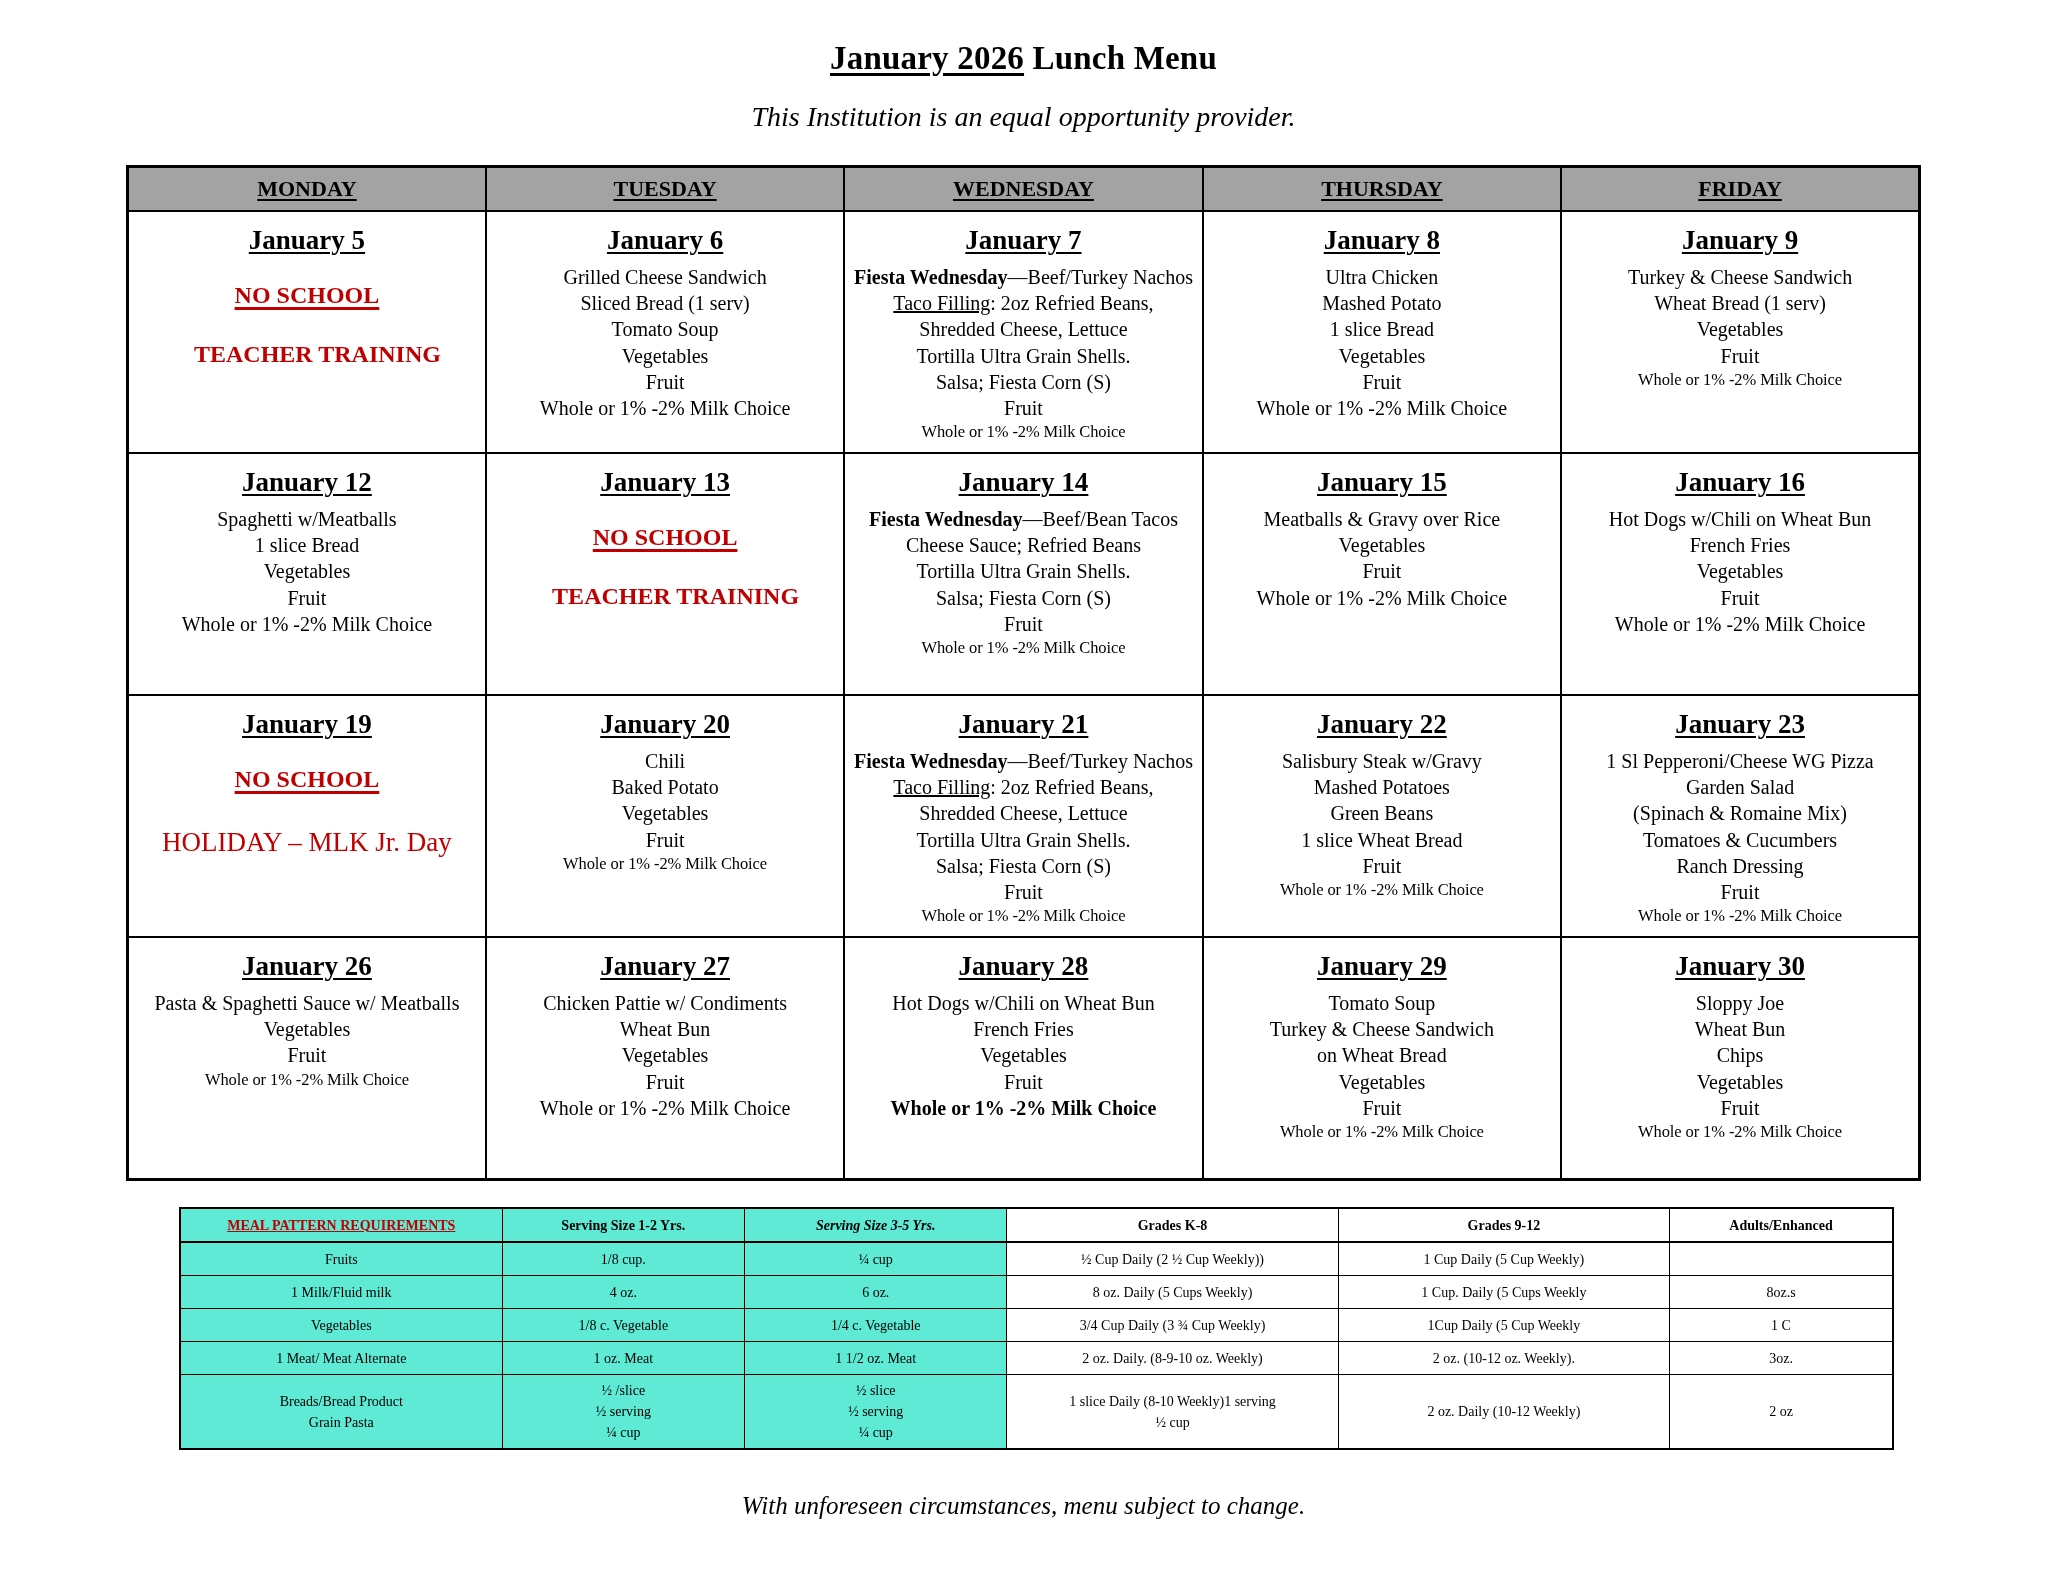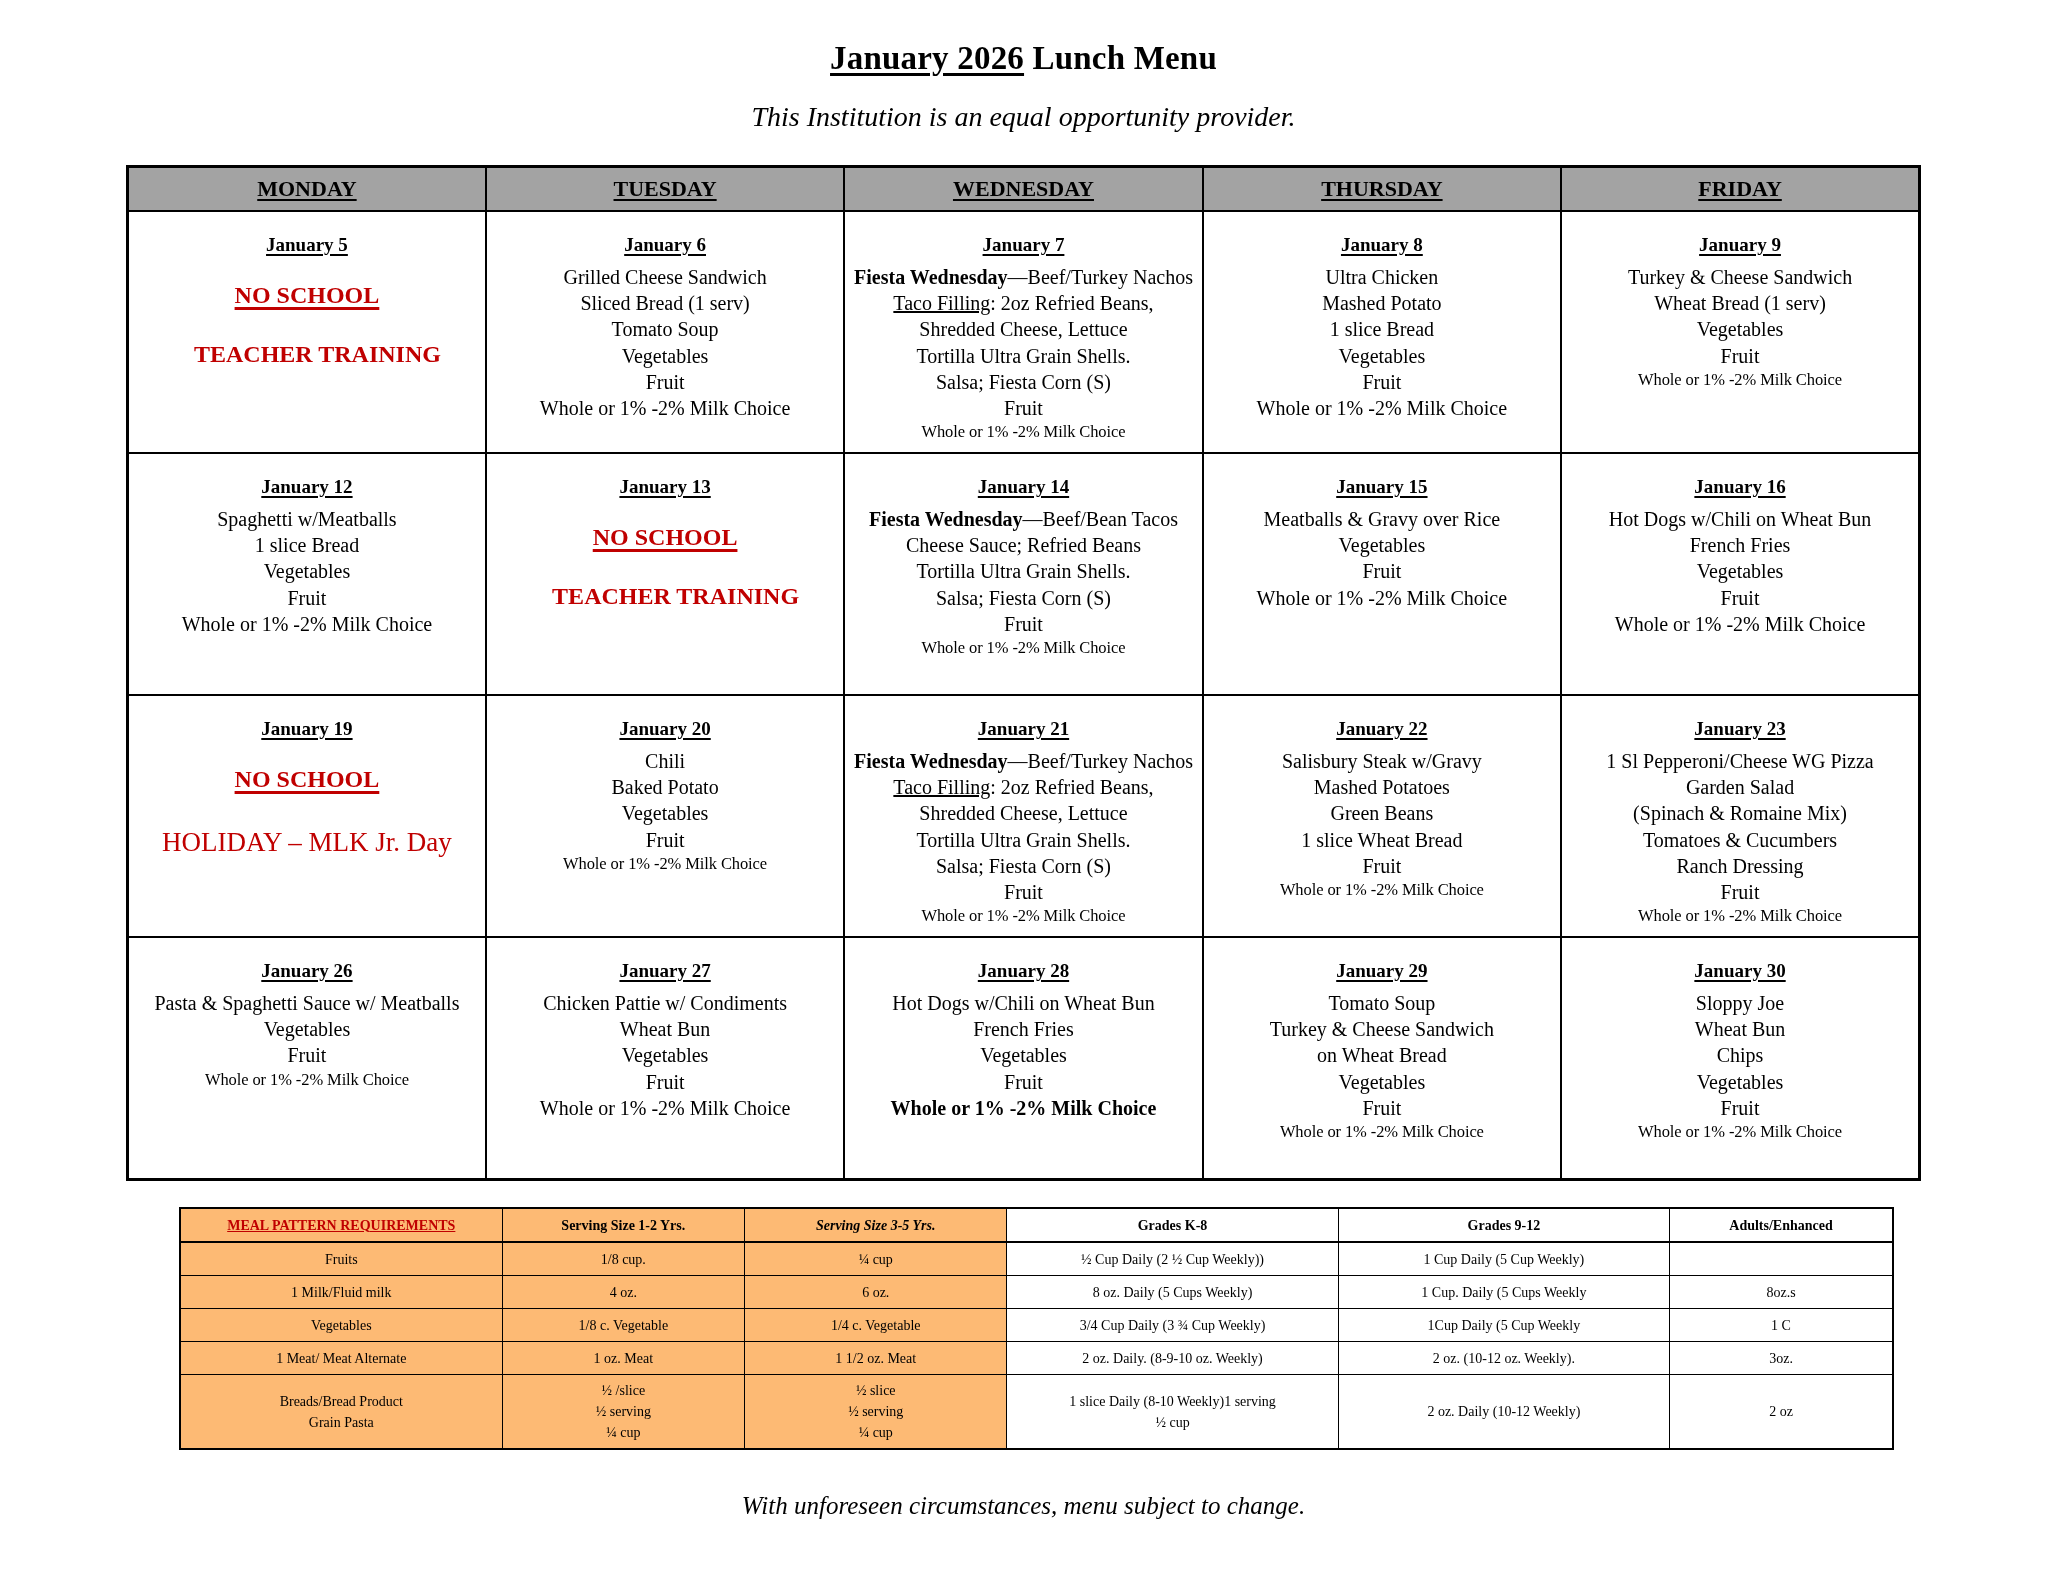--- a/index.html
+++ b/index.html
@@ -48,23 +48,23 @@
     background:#a3a3a3;
     height:42px;
     text-align:center;
     font-size:22px;
     font-weight:bold;
     vertical-align:middle;
   }
   table.cal th span{text-decoration:underline;text-decoration-thickness:2px;text-underline-offset:3px;}
   td.day{height:240px;text-align:center;}
   .dnum{
-    font-size:19px;
+    font-size:27px;
     font-weight:bold;
-    margin-top:22px;
+    margin-top:13px;
     margin-bottom:8px;
   }
   .dnum span{text-decoration:underline;text-decoration-thickness:2px;text-underline-offset:3px;}
   .items{line-height:1.31;font-size:20px;}
   .items .ln{display:block;}
   .sm{font-size:16.5px;letter-spacing:-0.1px;}
   .b{font-weight:bold;}
   .ul{text-decoration:underline;}
   .noschool{
     color:#c00000;
@@ -101,21 +101,21 @@
   }
   table.mp td{
     border:1.5px solid #000;
     text-align:center;
     font-size:14px;
     padding:5px 2px;
     line-height:1.5;
     height:22px;
   }
   table.mp tr.hdr td{font-weight:bold;border-bottom:2.5px solid #000;}
-  .yel{background:#fdba74;}
+  .yel{background:#5eead4;}
   .mp-title{color:#c00000;font-weight:bold;text-decoration:underline;font-size:14px;}
   .multi{line-height:2.15;}
 
   .footer{
     text-align:center;
     font-style:italic;
     font-size:25px;
     margin-top:42px;
   }
 </style>

